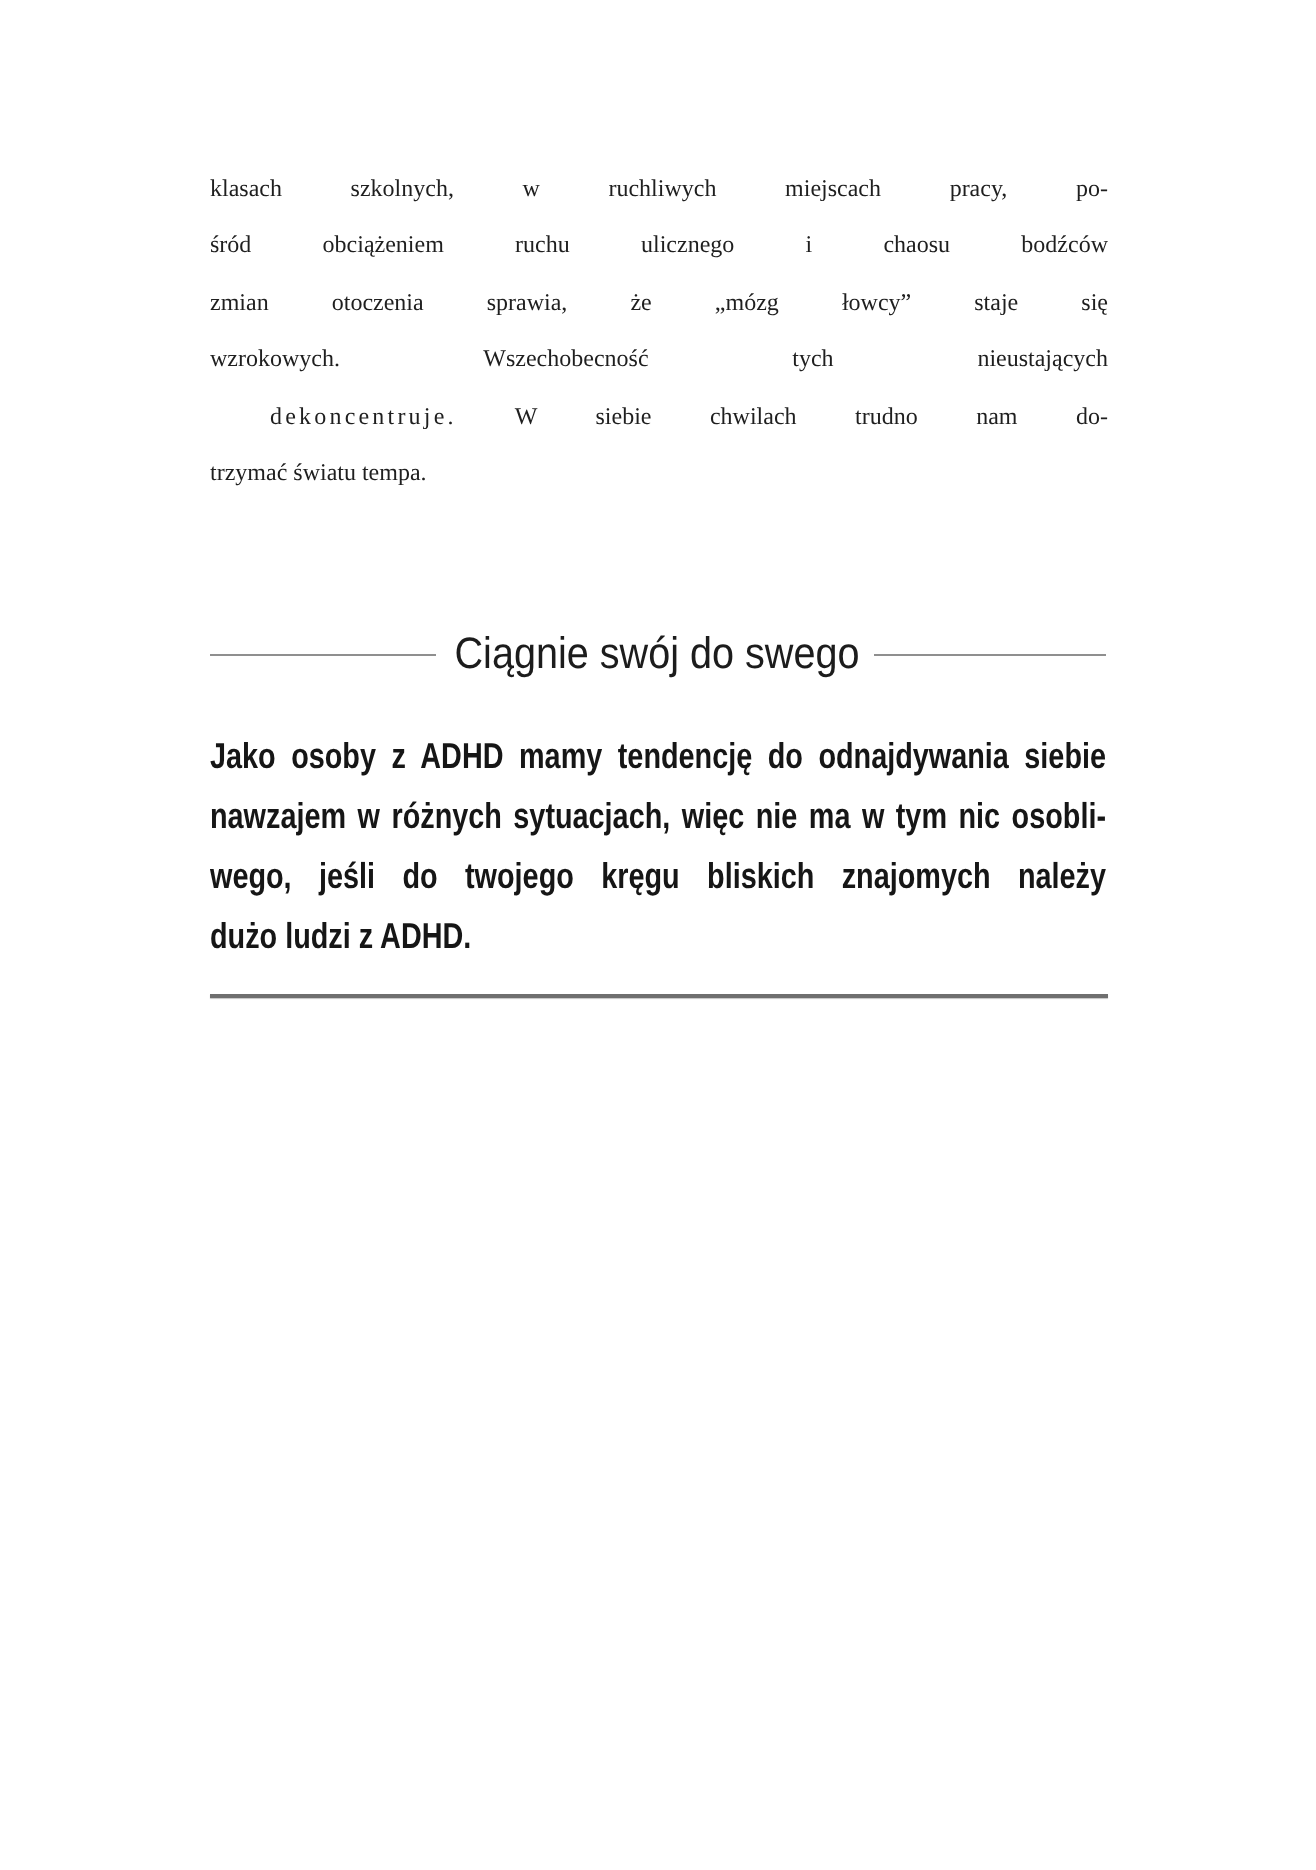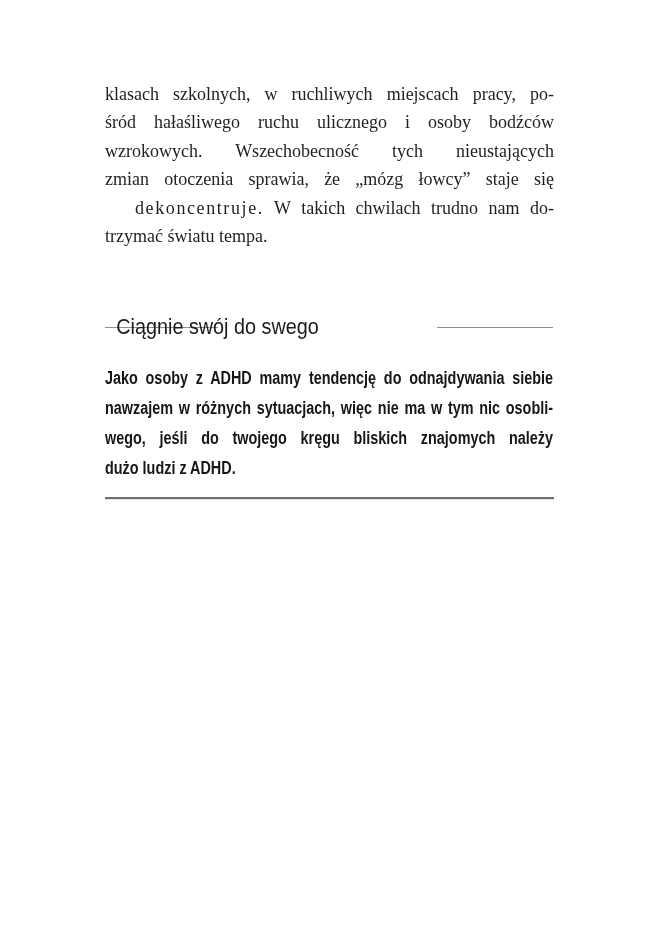--- a/index.html
+++ b/index.html
@@ -14,21 +14,21 @@
     background: #ffffff;
     overflow: hidden;
   }
 
   
   .body-paragraph {
     position: absolute;
     left: 105px; top: 80px; width: 449px;
     color: #1f1f1f;
     font-family: "Liberation Serif", "DejaVu Serif", serif;
-    font-size: 18px;
+    font-size: 12px;
   }
   .serif-line {
     height: 28.4px;
     overflow: hidden;
     text-align: justify;
     text-align-last: justify;
     line-height: 28.4px;
   }
   .serif-line.justified::after {
     content: "";
@@ -50,20 +50,21 @@
   .heading-rule {
     position: absolute;
     top: 15px; height: 1px;
     background: #8f8f8f;
   }
   .heading-rule.left  { left: 0;  width: 113px; }
   .heading-rule.right { right: 0; width: 116px; }
   .heading-text {
     position: absolute;
     left: 0; top: 0; width: 448px; height: 30px;
+    text-align: center;
     line-height: 30px;
     color: #1c1c1c;
     font-family: "Liberation Sans", sans-serif;
     font-size: 22px;
     font-weight: 500;
   }
   .heading-text .squeeze {
     display: inline-block;
     transform: scaleX(0.9);
     transform-origin: center center;
@@ -108,24 +109,24 @@
     box-shadow: 0 0.5px 0.5px rgba(110,110,110,0.4);
   }
 </style>
 </head>
 <body>
 
 <div class="page">
 
   <div class="body-paragraph">
       <div class="serif-line justified"><span>klasach szkolnych, w ruchliwych miejscach pracy, po-</span></div>
-      <div class="serif-line justified"><span>śród hałaśliwego ruchu ulicznego i osoby bodźców</span></div>
+      <div class="serif-line justified"><span>śród obciążeniem ruchu ulicznego i chaosu bodźców</span></div>
+      <div class="serif-line justified"><span>zmian otoczenia sprawia, że „mózg łowcy” staje się</span></div>
       <div class="serif-line justified"><span>wzrokowych. Wszechobecność tych nieustających</span></div>
-      <div class="serif-line justified"><span>zmian otoczenia sprawia, że „mózg łowcy” staje się</span></div>
-      <div class="serif-line justified"><span class="emphasis">dekoncentruje.</span><span> W takich chwilach trudno nam do-</span></div>
+      <div class="serif-line justified"><span class="emphasis">dekoncentruje.</span><span> W siebie chwilach trudno nam do-</span></div>
       <div class="serif-line lastline"><span>trzymać światu tempa.</span></div>
     </div>
 
   <div class="heading-row">
     <div class="heading-rule left"></div>
     <div class="heading-text">
       <span class="squeeze">Ciągnie swój do swego</span>
     </div>
     <div class="heading-rule right"></div>
   </div>

